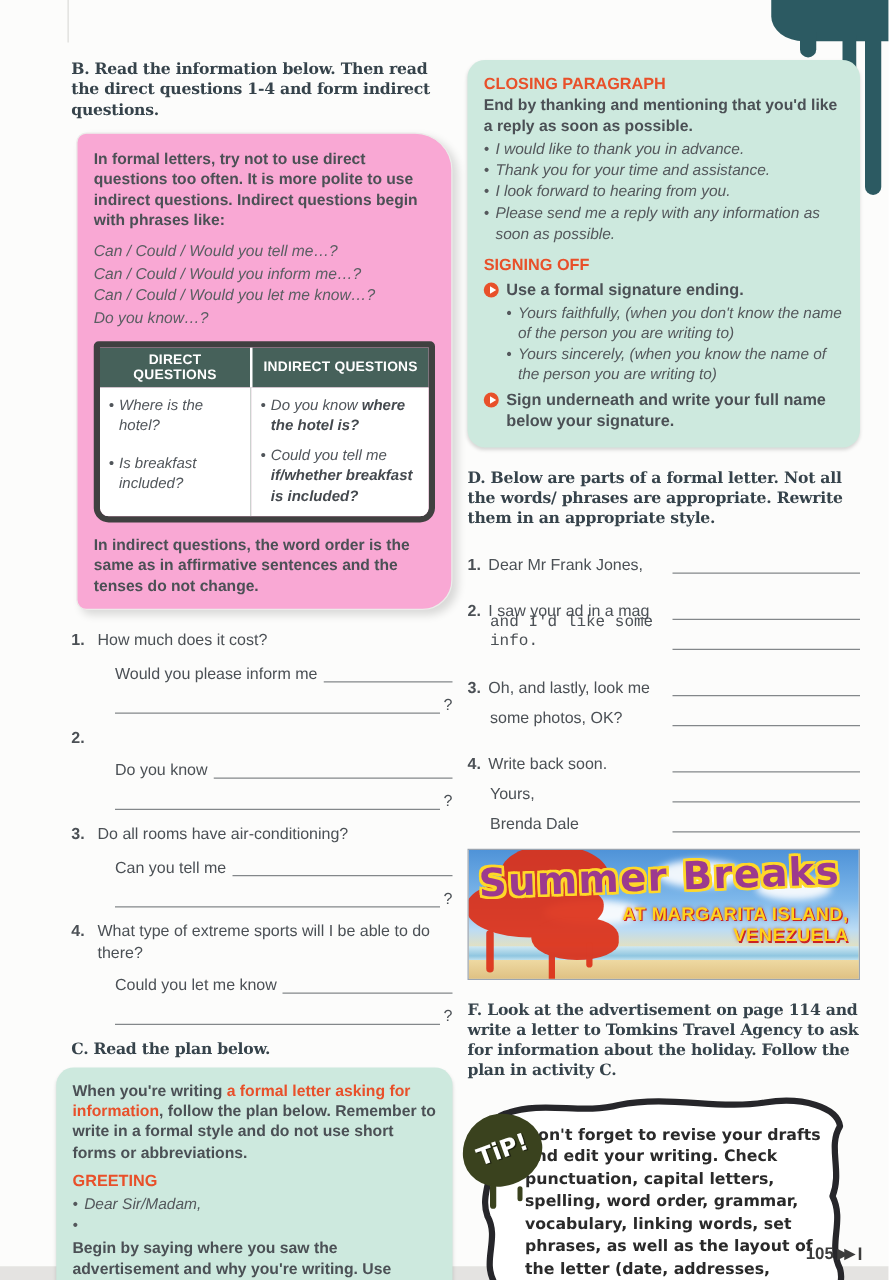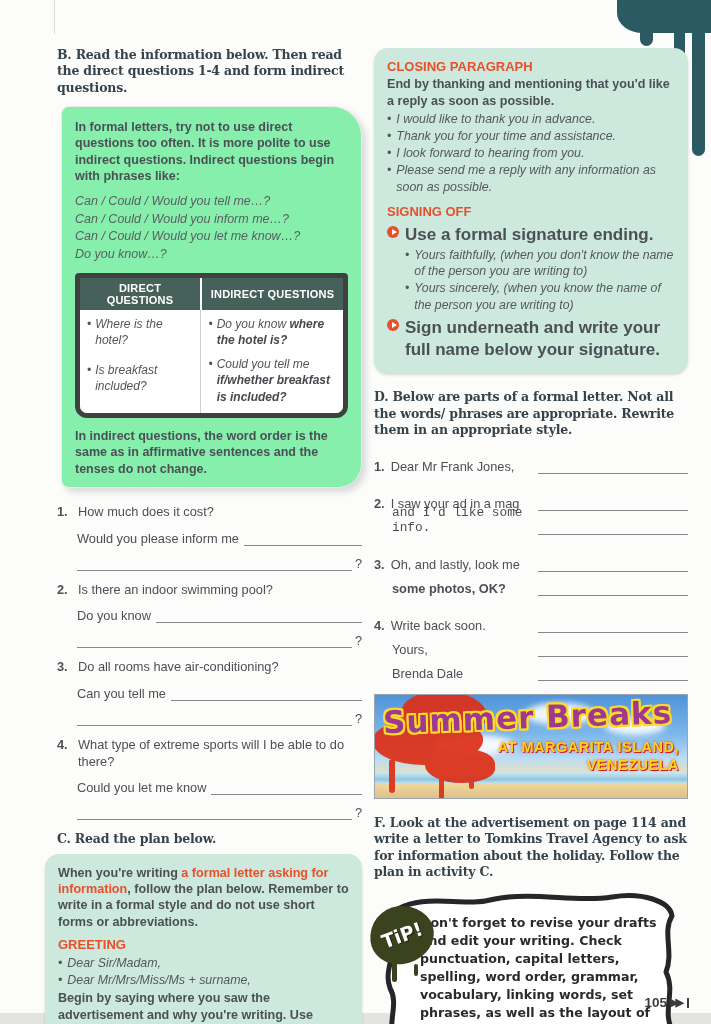--- a/index.html
+++ b/index.html
@@ -14,21 +14,21 @@
   .blob-nub{position:absolute;top:26px;right:58px;width:13px;height:20px;background:#2c5a62;border-radius:0 0 7px 7px;}
   .blob-drip-a{position:absolute;top:28px;right:26px;width:11px;height:34px;background:#2c5a62;border-radius:0 0 6px 6px;}
   .blob-drip-b{position:absolute;top:28px;right:6px;width:13px;height:128px;background:#2c5a62;border-radius:0 0 7px 7px;}
   
   .colL{position:absolute;left:57px;top:47px;width:305px;}
   .colR{position:absolute;left:374px;top:48px;width:314px;}
   
   .sechead{font-family:"DejaVu Serif",serif;font-weight:bold;font-size:12.5px;line-height:1.3;
            color:#36434b;letter-spacing:-0.2px;}
   
-  .card{margin:10px 0 0 4px;background:#86efac;border:1px solid #ececea;
+  .card{margin:10px 0 0 4px;background:#f9a8d4;border:1px solid #ececea;
         border-radius:8px 30px 24px 8px;padding:12px 13px 10px 13px;
         box-shadow:4px 4px 7px rgba(0,0,0,0.14);}
   .bold-para{font-weight:bold;font-size:12.5px;line-height:1.32;color:#4b5055;}
   .phrase{font-style:italic;font-size:12.5px;line-height:1.42;color:#5a5e62;}
   .qtable{margin:9px 0 10px 0;border:5px solid #404040;border-radius:4px 4px 12px 12px;overflow:hidden;}
   .qtable table{width:100%;border-collapse:collapse;}
   .qtable th{background:#46615a;color:#fff;font-size:11px;font-weight:bold;letter-spacing:0.2px;
              padding:4px 6px;text-align:center;}
   .qtable th:first-child{border-right:2px solid #fff;width:46%;}
   .qtable td{vertical-align:top;font-style:italic;font-size:12px;line-height:1.35;color:#50555a;
@@ -36,39 +36,39 @@
   .qtable td:first-child{border-right:1px solid #ccd2cf;}
   .qtable .bullet-line{display:flex;gap:4px;margin-bottom:8px;}
   .qtable .bullet-line:last-child{margin-bottom:0;}
   .dot{flex:none;}
   .qtable b{color:#44494e;}
   
   .exlist{margin-top:16px;}
   .exitem{margin-bottom:11px;}
   .exq{display:flex;gap:7px;font-size:12.8px;color:#4b5055;line-height:1.3;}
   .exnum{font-weight:bold;flex:none;width:14px;}
-  .exrow{display:flex;align-items:flex-end;margin:10px 0 0 20px;font-size:12.8px;color:#4b5055;}
+  .exrow{display:flex;align-items:flex-end;margin:10px 0 0 35px;font-size:12.8px;color:#4b5055;}
   .bl{flex:1 1 auto;border-bottom:1.5px solid #83878a;height:13px;margin-left:5px;}
   .bl2{flex:1 1 auto;border-bottom:1.5px solid #83878a;height:13px;margin-right:3px;}
   .qmark{flex:none;}
   
   .greenbox{background:#cde9de;border-radius:14px;padding:11px 13px 12px 13px;
             box-shadow:0 2px 3px rgba(0,0,0,0.15);}
   .gb-intro{font-weight:bold;font-size:12.6px;line-height:1.3;color:#4b5055;}
   .hl{color:#e8502a;}
   .gtitle{color:#e8502a;font-weight:bold;font-size:13px;margin-top:7px;line-height:1.25;}
   .glead{font-weight:bold;font-size:12.6px;line-height:1.3;color:#4b5055;margin-top:1px;}
   .gbullets{margin:2px 0 0 0;padding:0;list-style:none;}
   .gbullets li{font-style:italic;font-size:12.4px;line-height:1.38;color:#54585c;display:flex;gap:5px;}
   .gbullets .dot{flex:none;}
   .pointrow{display:flex;gap:6px;margin-top:4px;align-items:flex-start;}
   .play{flex:none;width:12px;height:12px;background:#e8502a;border-radius:50%;position:relative;margin-top:2px;}
   .play::after{content:"";position:absolute;left:4.5px;top:3px;width:0;height:0;
                border-left:5px solid #fff;border-top:3px solid transparent;border-bottom:3px solid transparent;}
-  .pointtext{font-weight:bold;font-size:17px;line-height:1.3;color:#4b5055;}
+  .pointtext{font-weight:bold;font-size:13px;line-height:1.3;color:#4b5055;}
   .subbullets{margin:1px 0 2px 18px;padding:0;list-style:none;}
   .subbullets li{font-style:italic;font-size:12.3px;line-height:1.35;color:#54585c;display:flex;gap:5px;}
   
   .dlist{margin-top:12px;}
   .ditem{margin-bottom:13px;}
   .drow{display:flex;justify-content:space-between;align-items:flex-end;height:24px;}
   .dtext{font-size:12.8px;color:#4b5055;display:flex;gap:6px;}
   .dnum{font-weight:bold;flex:none;}
   .dbl{width:150px;border-bottom:1.5px solid #83878a;height:13px;flex:none;}
   
@@ -190,21 +190,20 @@
           </div>
         <div class="exrow">
             <span class="bl2"></span>
             <span class="qmark">?</span>
           </div>
       </div>
 
       <div class="exitem">
         <div class="exq">
             <span class="exnum">2.</span>
-            <span>Is there an indoor swimming pool?</span>
           </div>
         <div class="exrow">
             <span>Do you know</span>
             <span class="bl"></span>
           </div>
         <div class="exrow">
             <span class="bl2"></span>
             <span class="qmark">?</span>
           </div>
       </div>
@@ -246,21 +245,20 @@
       <div class="gb-intro"><span>When you're writing </span><span class="hl">a formal letter asking for information</span><span>, follow the plan below. Remember to write in a formal style and do not use short forms or abbreviations.</span></div>
 
       <div class="gtitle">GREETING</div>
       <ul class="gbullets">
         <li>
             <span class="dot">•</span>
             <span>Dear Sir/Madam,</span>
           </li>
         <li>
             <span class="dot">•</span>
-            <span>Dear Mr/Mrs/Miss/Ms + surname,</span>
           </li>
       </ul>
 
       <div class="glead">Begin by saying where you saw the advertisement and why you're writing. Use phrases like:</div>
 
     </div>
   </div>
 
   <div class="colR">
 
@@ -336,21 +334,21 @@
       </div>
       <div class="ditem">
         <div class="drow">
             <span class="dtext">
               <span class="dnum">3.</span>
               <span>Oh, and lastly, look me</span>
             </span>
             <span class="dbl"></span>
           </div>
         <div class="drow">
-            <span class="dtext" style="margin-left:18px;font-weight:bold;">
+            <span class="dtext" style="margin-left:18px;">
               <span>some photos, OK?</span>
             </span>
             <span class="dbl"></span>
           </div>
       </div>
       <div class="ditem">
         <div class="drow">
             <span class="dtext">
               <span class="dnum">4.</span>
               <span>Write back soon.</span>

